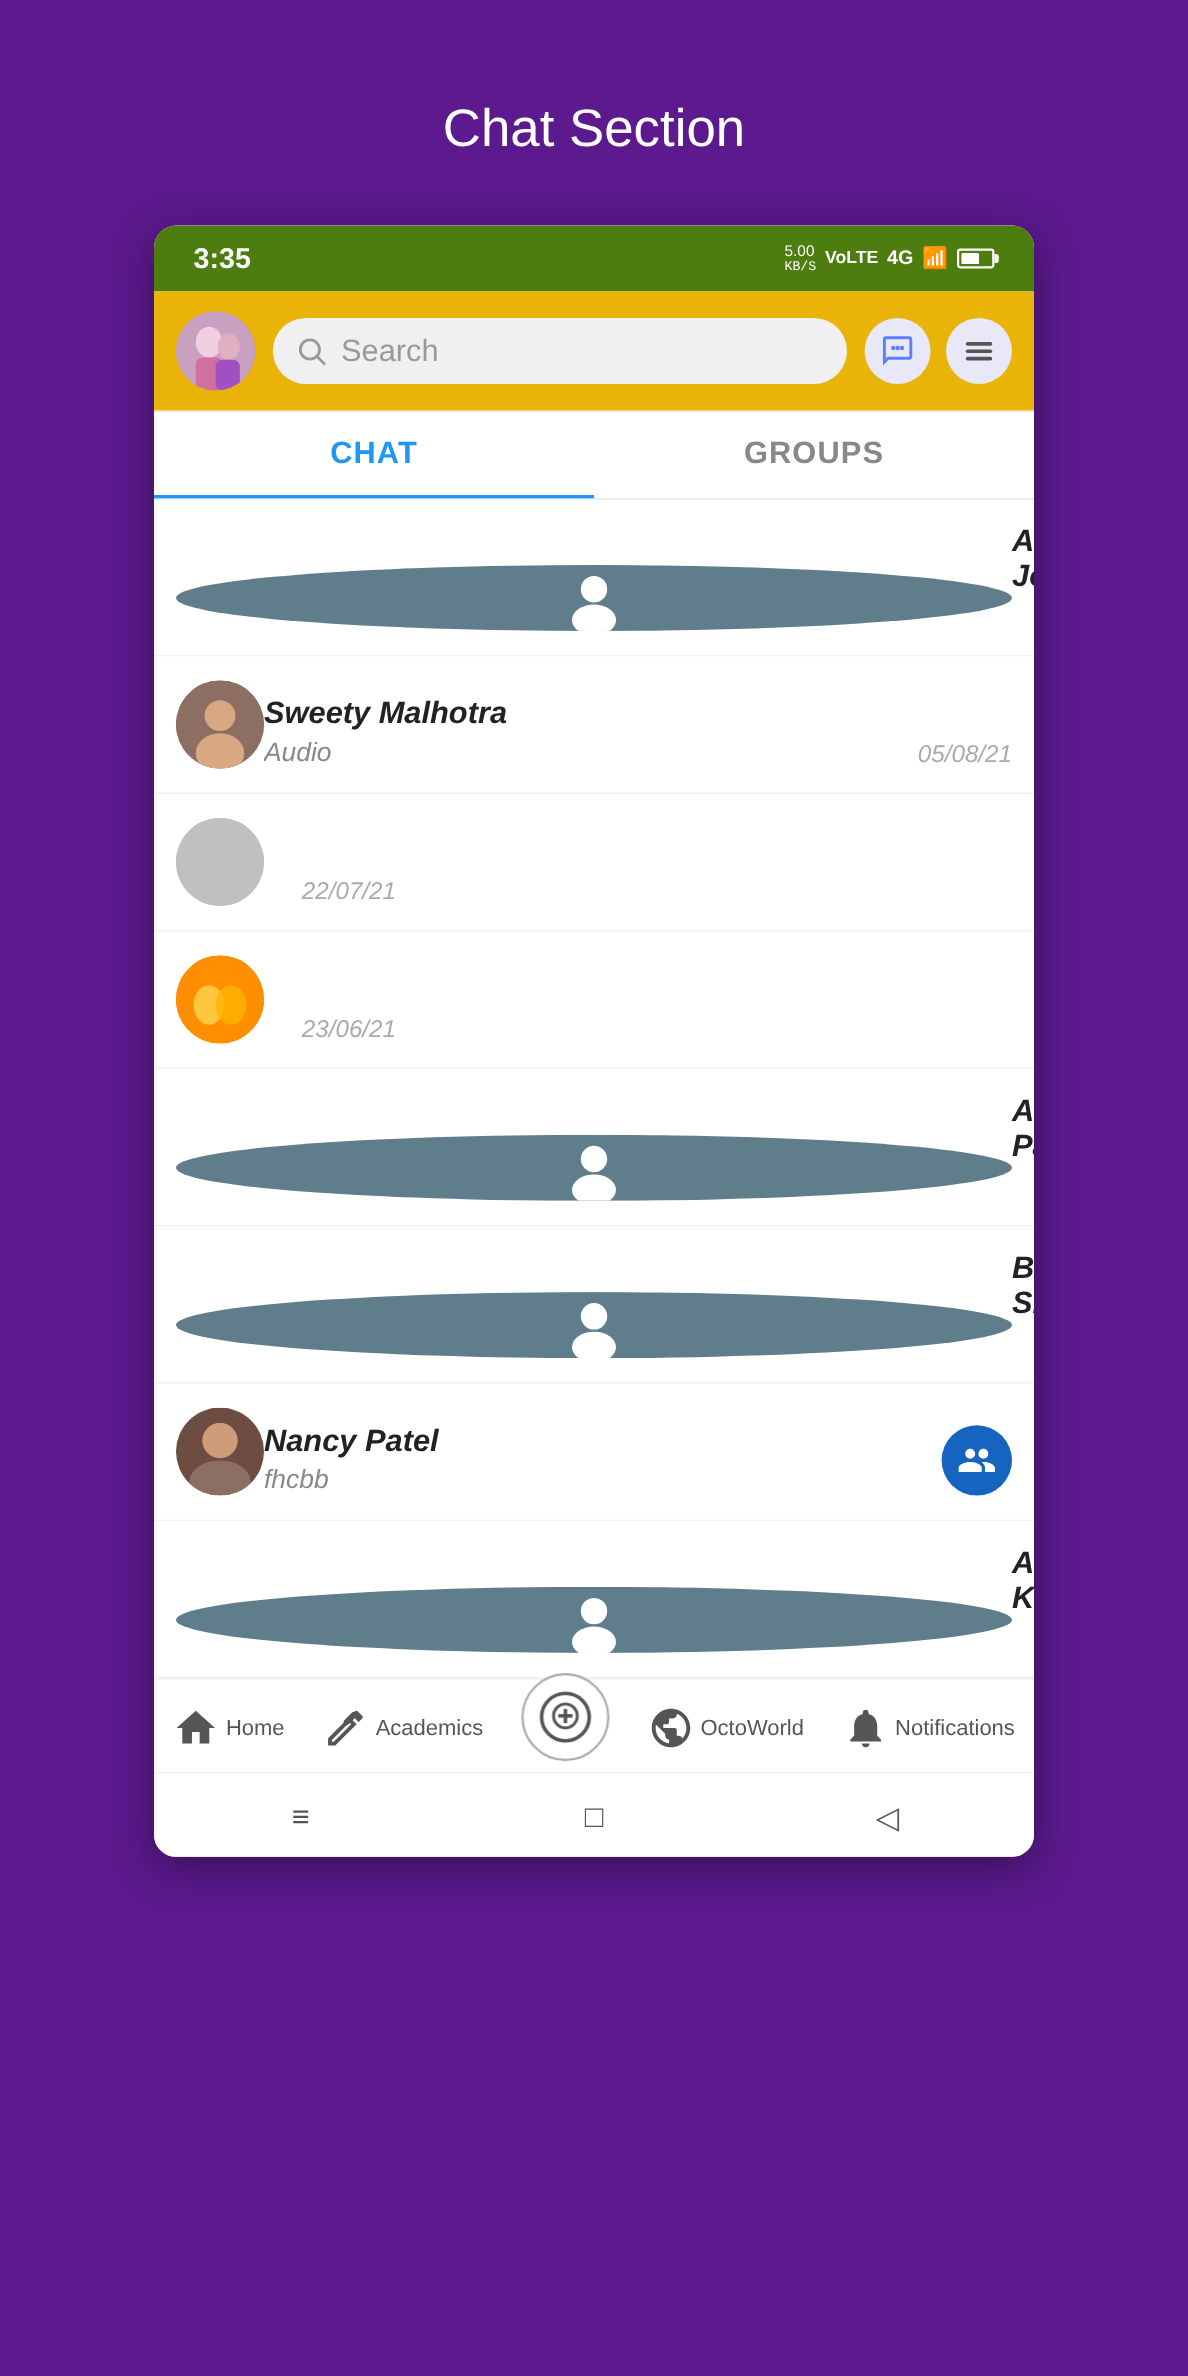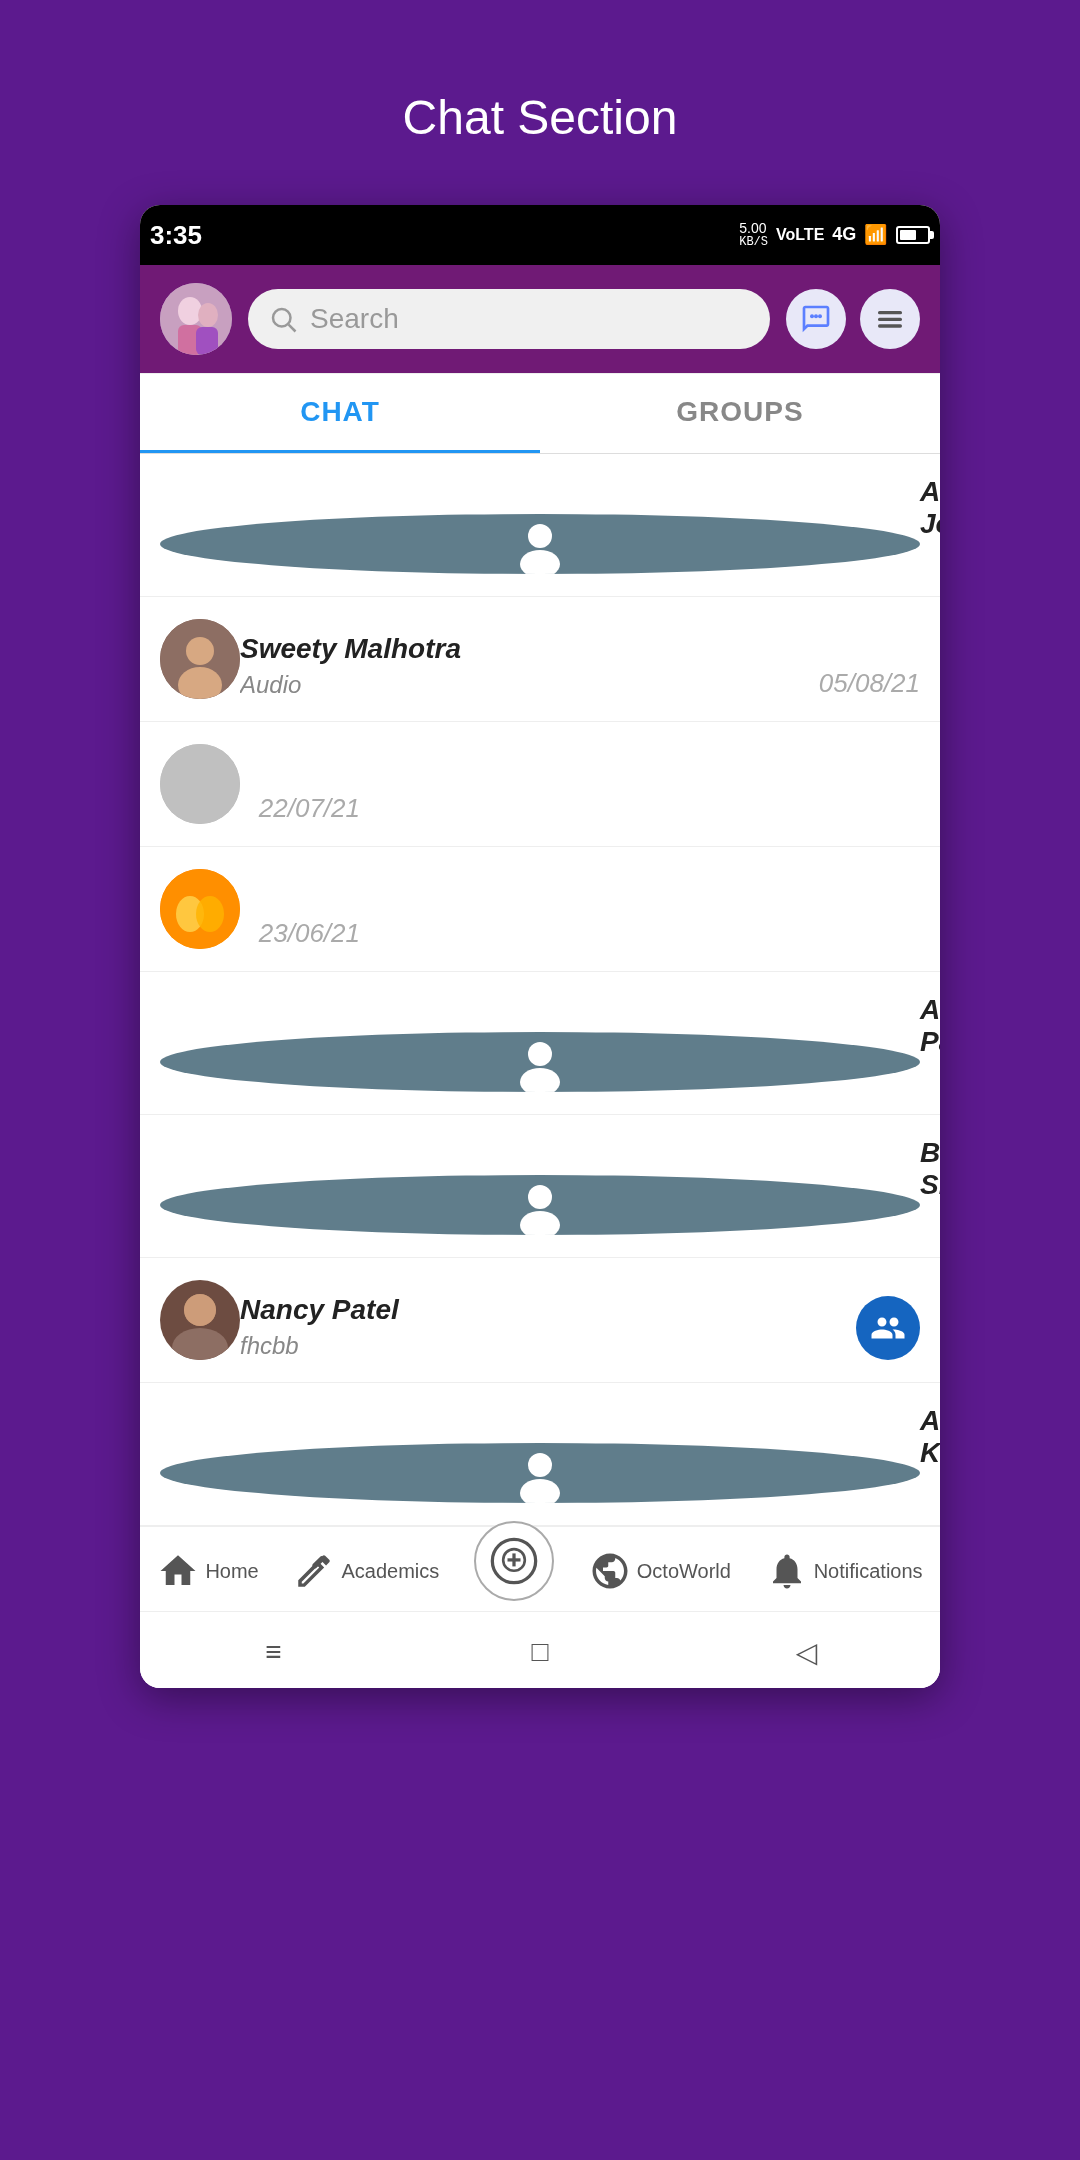--- a/index.html
+++ b/index.html
@@ -24,25 +24,25 @@
       width: 800px;
       background: white;
       border-radius: 20px;
       overflow: hidden;
       box-shadow: 0 10px 40px rgba(0,0,0,0.4);
       display: flex;
       flex-direction: column;
     }
     
     .status-bar {
-      background: #000000;
+      background: #4d7c0f;
       display: flex;
       justify-content: space-between;
       align-items: center;
-      padding: 10px 10px;
+      padding: 10px 36px;
       height: 60px;
     }
     .status-time {
       color: white;
       font-size: 26px;
       font-weight: 600;
     }
     .status-icons {
       display: flex;
       align-items: center;
@@ -77,21 +77,21 @@
     }
     .battery-fill {
       width: 60%;
       height: 100%;
       background: white;
       border-radius: 1px;
     }
 
     
     .header {
-      background: #701a75;
+      background: #eab308;
       padding: 18px 20px;
       display: flex;
       align-items: center;
       gap: 16px;
       border-bottom: 1px solid #eee;
       justify-content: space-between;
     }
     .user-avatar {
       width: 72px;
       height: 72px;
@@ -211,21 +211,21 @@
     }
     .chat-meta {
       text-align: right;
       display: flex;
       flex-direction: column;
       align-items: flex-end;
       gap: 8px;
       min-width: 120px;
     }
     .chat-date {
-      font-size: 26px;
+      font-size: 22px;
       color: #aaa;
     }
     .fab-group {
       width: 64px;
       height: 64px;
       border-radius: 50%;
       background: #1565c0;
       display: flex;
       align-items: center;
       justify-content: center;

